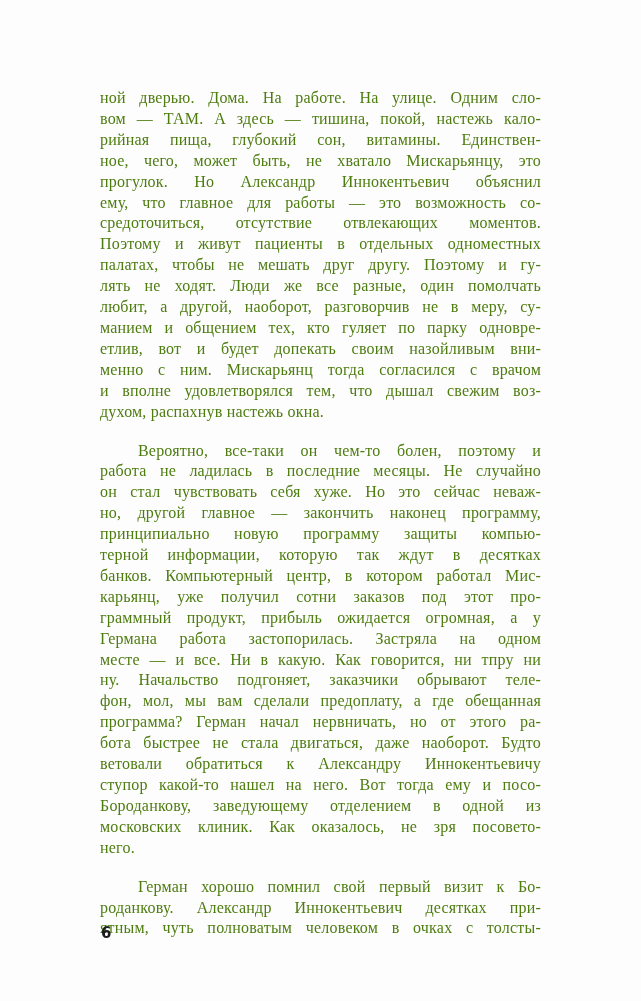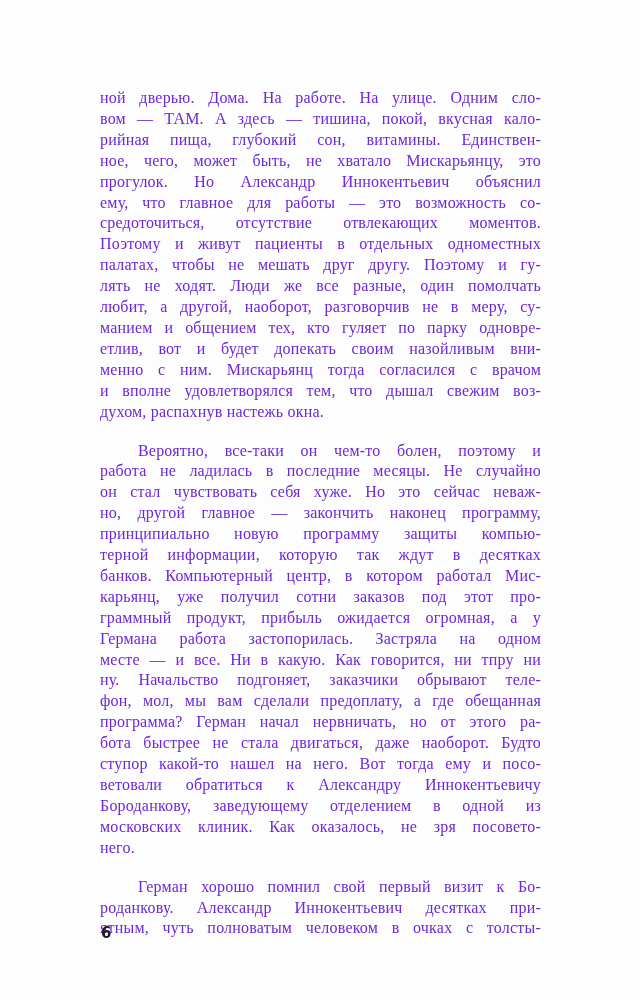--- a/index.html
+++ b/index.html
@@ -16,21 +16,21 @@
   }
   .text-block {
     position: absolute;
     left: 100px;
     top: 88px;
     width: 441px;
     font-family: "Liberation Serif", serif;
     font-size: 16px;
     line-height: 20.9px;
     letter-spacing: 0.2px;
-    color: #6d28d9;
+    color: #4d7c0f;
   }
   .paragraph {
     margin: 0;
     padding: 0;
   }
   .line {
     text-align: justify;
     text-align-last: justify;
     white-space: nowrap;
     overflow: hidden;
@@ -53,21 +53,21 @@
     color: #1d1d1f;
   }
 </style>
 </head>
 <body>
 
 <div class="page">
   <div class="text-block">
       <div class="paragraph">
         <div class="line">ной дверью. Дома. На работе. На улице. Одним сло-</div>
-        <div class="line">вом — ТАМ. А здесь — тишина, покой, вкусная кало-</div>
+        <div class="line">вом — ТАМ. А здесь — тишина, покой, настежь кало-</div>
         <div class="line">рийная пища, глубокий сон, витамины. Единствен-</div>
         <div class="line">ное, чего, может быть, не хватало Мискарьянцу, это</div>
         <div class="line">прогулок. Но Александр Иннокентьевич объяснил</div>
         <div class="line">ему, что главное для работы — это возможность со-</div>
         <div class="line">средоточиться, отсутствие отвлекающих моментов.</div>
         <div class="line">Поэтому и живут пациенты в отдельных одноместных</div>
         <div class="line">палатах, чтобы не мешать друг другу. Поэтому и гу-</div>
         <div class="line">лять не ходят. Люди же все разные, один помолчать</div>
         <div class="line">любит, а другой, наоборот, разговорчив не в меру, су-</div>
         <div class="line">манием и общением тех, кто гуляет по парку одновре-</div>
@@ -85,22 +85,22 @@
         <div class="line">терной информации, которую так ждут в десятках</div>
         <div class="line">банков. Компьютерный центр, в котором работал Мис-</div>
         <div class="line">карьянц, уже получил сотни заказов под этот про-</div>
         <div class="line">граммный продукт, прибыль ожидается огромная, а у</div>
         <div class="line">Германа работа застопорилась. Застряла на одном</div>
         <div class="line">месте — и все. Ни в какую. Как говорится, ни тпру ни</div>
         <div class="line">ну. Начальство подгоняет, заказчики обрывают теле-</div>
         <div class="line">фон, мол, мы вам сделали предоплату, а где обещанная</div>
         <div class="line">программа? Герман начал нервничать, но от этого ра-</div>
         <div class="line">бота быстрее не стала двигаться, даже наоборот. Будто</div>
+        <div class="line">ветовали обратиться к Александру Иннокентьевичу</div>
         <div class="line">ступор какой-то нашел на него. Вот тогда ему и посо-</div>
-        <div class="line">ветовали обратиться к Александру Иннокентьевичу</div>
         <div class="line">Бороданкову, заведующему отделением в одной из</div>
         <div class="line">московских клиник. Как оказалось, не зря посовето-</div>
         <div class="line flush">него.</div>
       </div>
       <div class="paragraph">
         <div class="line indent">Герман хорошо помнил свой первый визит к Бо-</div>
         <div class="line">роданкову. Александр Иннокентьевич десятках при-</div>
         <div class="line">ятным, чуть полноватым человеком в очках с толсты-</div>
       </div>
     </div>

